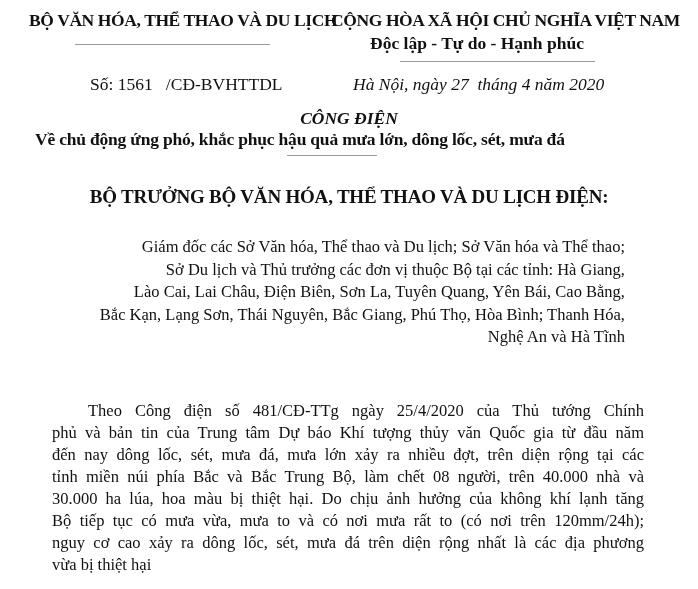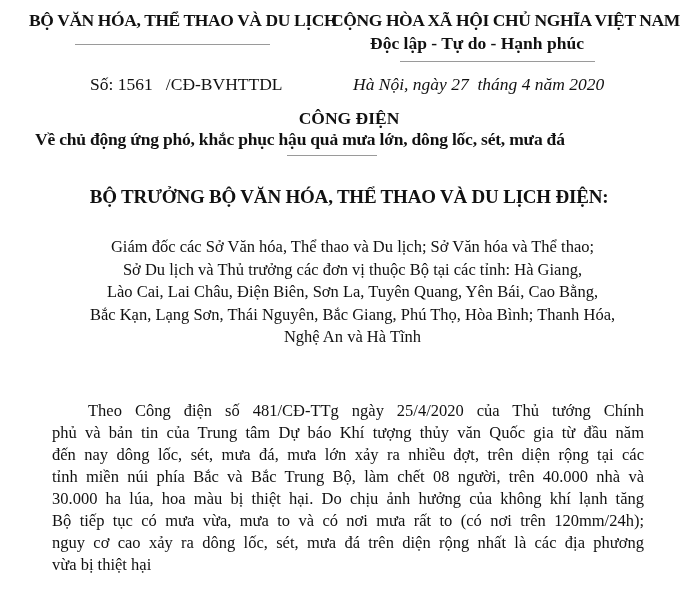--- a/index.html
+++ b/index.html
@@ -15,27 +15,27 @@
     .rule { position: absolute; height: 1px; background: #9a9a9a; }
 
     #ministry { left: 29px; top: 10px; font-size: 17.5px; letter-spacing: -0.4px; }
     #republic { left: 331px; top: 10px; font-size: 17.5px; letter-spacing: -0.4px; }
     #motto { left: 370px; top: 33px; font-size: 17.5px; width: 260px; }
     #rule-left { left: 75px; top: 44px; width: 195px; }
     #rule-right { left: 400px; top: 61px; width: 195px; }
     #docnum { left: 90px; top: 74px; font-size: 17.5px; }
     #docdate { left: 353px; top: 74px; font-size: 17.5px; }
 
-    #title { left: 0; width: 698px; text-align: center; top: 108px; font-size: 17.5px; }
+    #title { left: 0; width: 698px; text-align: center; top: 108px; font-size: 17.5px; font-style: italic; }
     #subject { left: 35px; top: 129px; font-size: 17.5px; letter-spacing: -0.2px; }
     #rule-subject { left: 287px; top: 155px; width: 90px; }
 
     #addressor { left: 0; width: 698px; text-align: center; top: 186px; font-size: 19px; letter-spacing: -0.2px; }
 
-    #recipients { position: absolute; left: 80px; width: 545px; top: 236px; font-size: 16.5px; line-height: 22.5px; text-align: center; }
+    #recipients { position: absolute; left: 80px; width: 545px; top: 236px; font-size: 16.5px; line-height: 22.5px; text-align: right; }
     #recipients div { white-space: nowrap; }
 
     #body { position: absolute; left: 52px; width: 592px; top: 400px; font-size: 16.5px; line-height: 22px; }
     #body div { white-space: nowrap; text-align: justify; text-align-last: justify; }
     #body div.last { text-align-last: left; }
     #body div.indent { padding-left: 36px; }
   </style>
 </head>
 <body>
 

